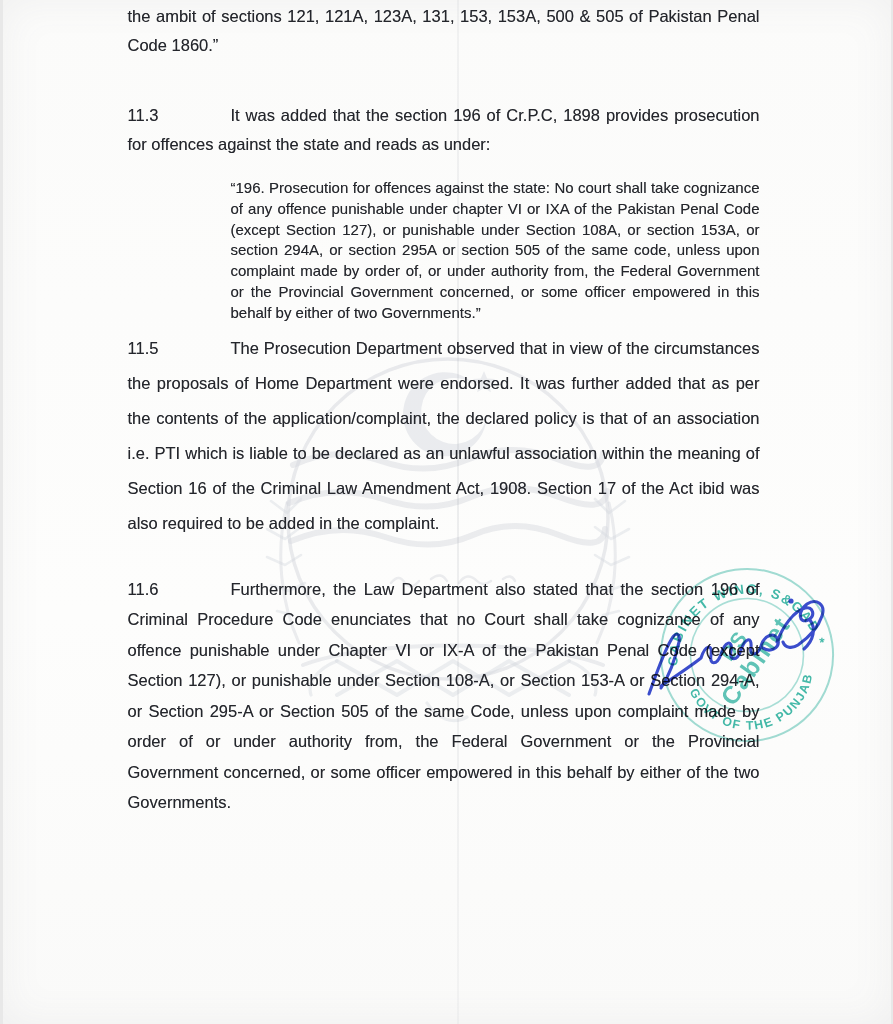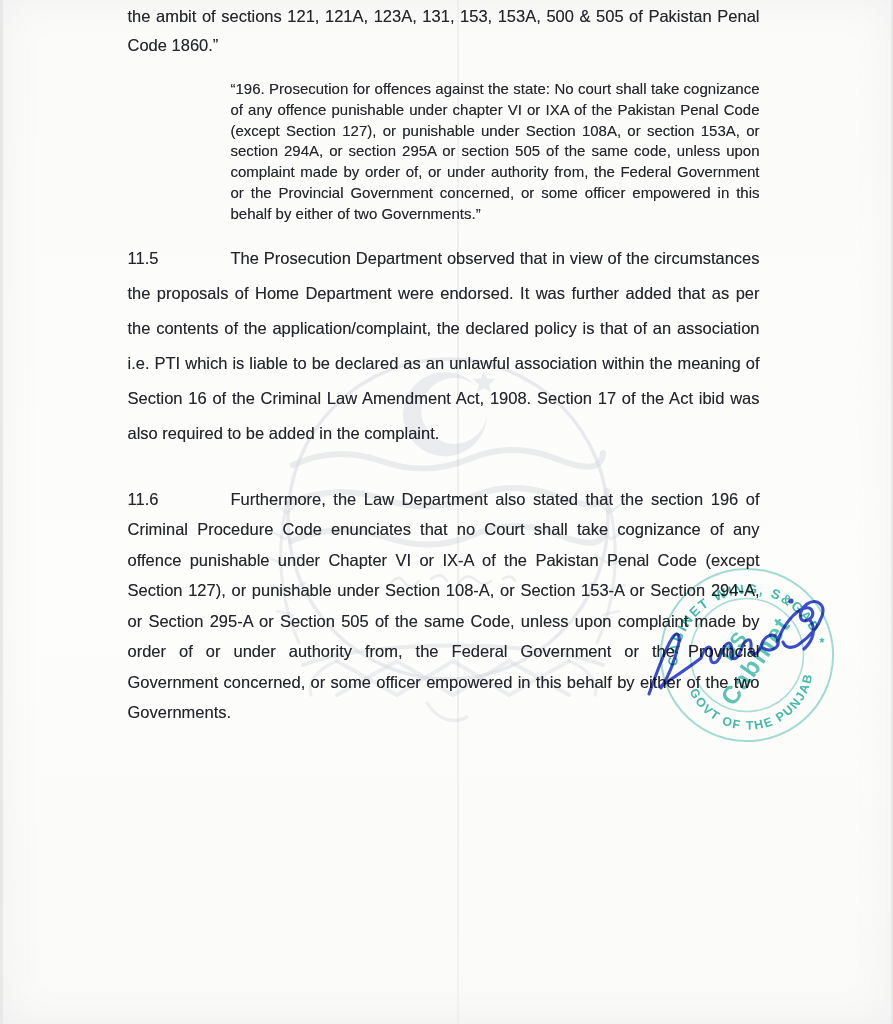--- a/index.html
+++ b/index.html
@@ -23,21 +23,21 @@
     position:absolute;left:125px;top:0;width:632px;z-index:2;
     text-shadow:0 0 0.5px rgba(25,26,32,0.45);
   }
   .textcol p, .textcol blockquote{margin:0;text-align:justify;}
   p.cont{margin-top:2px;font-size:16.5px;line-height:29px;}
   p.numbered{font-size:16.5px;}
   .pnum{display:inline-block;width:103px;}
   p.s113{margin-top:41px;line-height:29px;}
   blockquote.quote{margin:19px 0 0 103px;font-size:15px;line-height:20.8px;}
   p.s114{margin-top:13px;line-height:30px;}
-  p.s115{margin-top:16px;line-height:35px;}
+  p.s115{margin-top:7px;line-height:35px;}
   p.s116{margin-top:33px;line-height:30.5px;}
   p.s117{margin-top:17px;line-height:28.5px;}
 
   .stamp{
     position:absolute;left:650px;top:561px;width:188px;height:188px;
     z-index:3;mix-blend-mode:multiply;opacity:0.9;filter:blur(0.3px);
   }
   .stamp .ring{fill:none;stroke:#2fb3a1;}
   .stamp .ring-outer{stroke-width:2;opacity:0.5;}
   .stamp .ring-inner{stroke-width:1.6;opacity:0.45;}
@@ -86,20 +86,21 @@
     <path class="wm" d="M 96 352 L 156 318 L 212 352 L 268 318 L 328 352" stroke-width="4" opacity="0.45"></path>
     <path class="wm" d="M 96 318 L 156 352 L 212 318 L 268 352 L 328 318" stroke-width="4" opacity="0.45"></path>
     <path class="wm" d="M 96 318 C 76 326 66 340 70 352 M 328 318 C 348 326 358 340 354 352 M 186 360 C 196 376 212 382 226 374" stroke-width="3.2" opacity="0.45"></path>
   </svg>
 
   <div class="fold-line"></div>
 
   <div class="textcol">
     <p class="cont">the ambit of sections 121, 121A, 123A, 131, 153, 153A, 500 &amp; 505 of Pakistan Penal Code 1860.”</p>
 
+    <p class="numbered s113"><span class="pnum">11.3</span><span>It was added that the section 196 of Cr.P.C, 1898 provides prosecution for offences against the state and reads as under:</span></p>
 
     <blockquote class="quote">“196. Prosecution for offences against the state: No court shall take cognizance of any offence punishable under chapter VI or IXA of the Pakistan Penal Code (except Section 127), or punishable under Section 108A, or section 153A, or section 294A, or section 295A or section 505 of the same code, unless upon complaint made by order of, or under authority from, the Federal Government or the Provincial Government concerned, or some officer empowered in this behalf by either of two Governments.”</blockquote>
 
 
     <p class="numbered s115"><span class="pnum">11.5</span><span>The Prosecution Department observed that in view of the circumstances the proposals of Home Department were endorsed. It was further added that as per the contents of the application/complaint, the declared policy is that of an association i.e. PTI which is liable to be declared as an unlawful association within the meaning of Section 16 of the Criminal Law Amendment Act, 1908. Section 17 of the Act ibid was also required to be added in the complaint.</span></p>
 
     <p class="numbered s116"><span class="pnum">11.6</span><span>Furthermore, the Law Department also stated that the section 196 of Criminal Procedure Code enunciates that no Court shall take cognizance of any offence punishable under Chapter VI or IX-A of the Pakistan Penal Code (except Section 127), or punishable under Section 108-A, or Section 153-A or Section 294-A, or Section 295-A or Section 505 of the same Code, unless upon complaint made by order of or under authority from, the Federal Government or the Provincial Government concerned, or some officer empowered in this behalf by either of the two Governments.</span></p>
 
   </div>
 

